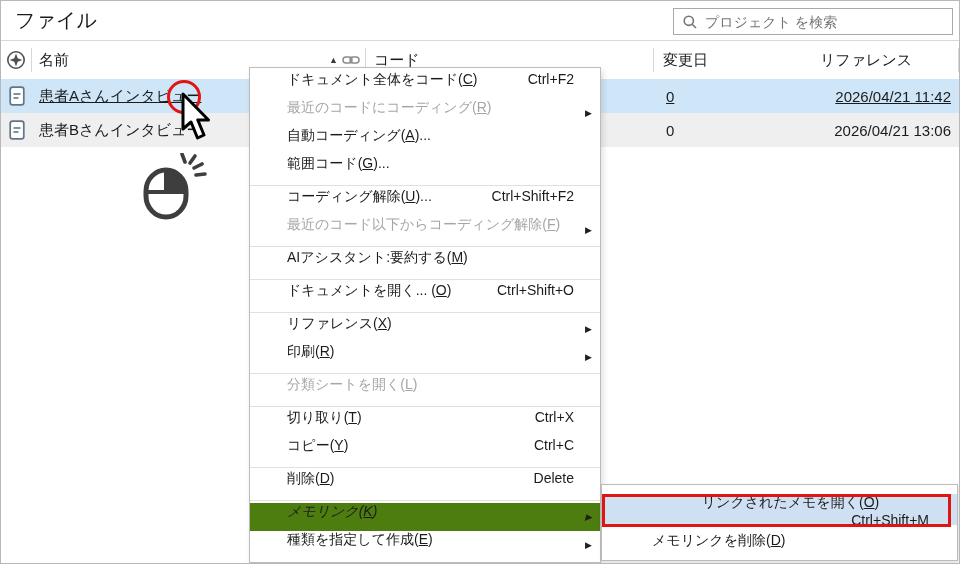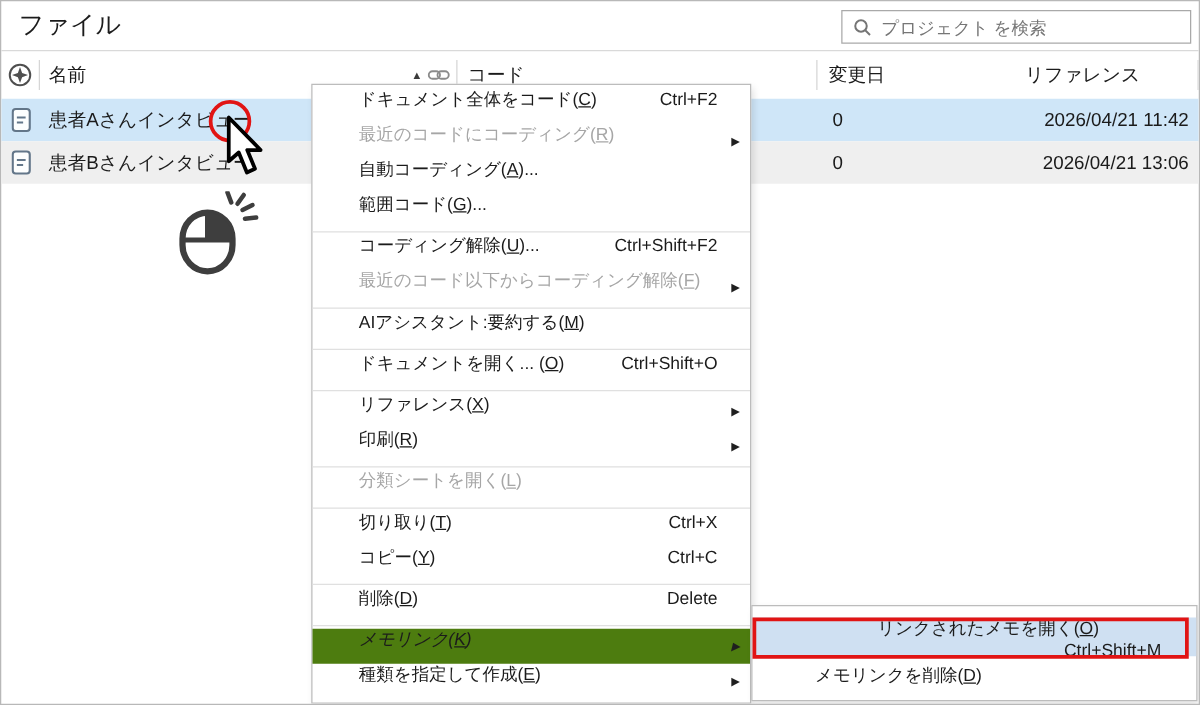--- a/index.html
+++ b/index.html
@@ -23,21 +23,21 @@
   .hcell { height:24px; display:flex; align-items:center; border-right:1px solid #d6d6d6; }
   .hc-icon { width:31px; justify-content:center; }
   .hc-name { width:334px; padding-left:7px;text-align:right; }
   .hc-code { width:288px; padding-left:8px; }
   .hc-ref  { width:147px; padding-left:8px; }
   .hc-date { flex:1; padding-left:9px; border-right:none; }
   .sort-wrap { margin-left:auto; display:flex; align-items:center; gap:4px; padding-right:5px; }
   .sort-asc { font-size:9px; color:#3a3a3a; line-height:1; }
   
   .row { display:flex; height:34px; align-items:center; font-size:15px; }
-  .row.selected { background:#cfe6f8; }
+  .row.selected { background:#cfe6f8;text-decoration:underline; }
   .row.alt { background:#efefef; }
   .c-icon { width:31px; display:flex; justify-content:center; }
   .c-name { width:334px; padding-left:7px; }
   .c-code { width:288px; }
   .c-ref  { width:147px; padding-left:12px; }
   .c-date { flex:1; text-align:right; padding-right:8px; }
   
   .context-menu {
     position:absolute; left:248px; top:66px; width:352px;
     background:#fff; border:1px solid #bcbcbc; padding:3px 0 3px;

